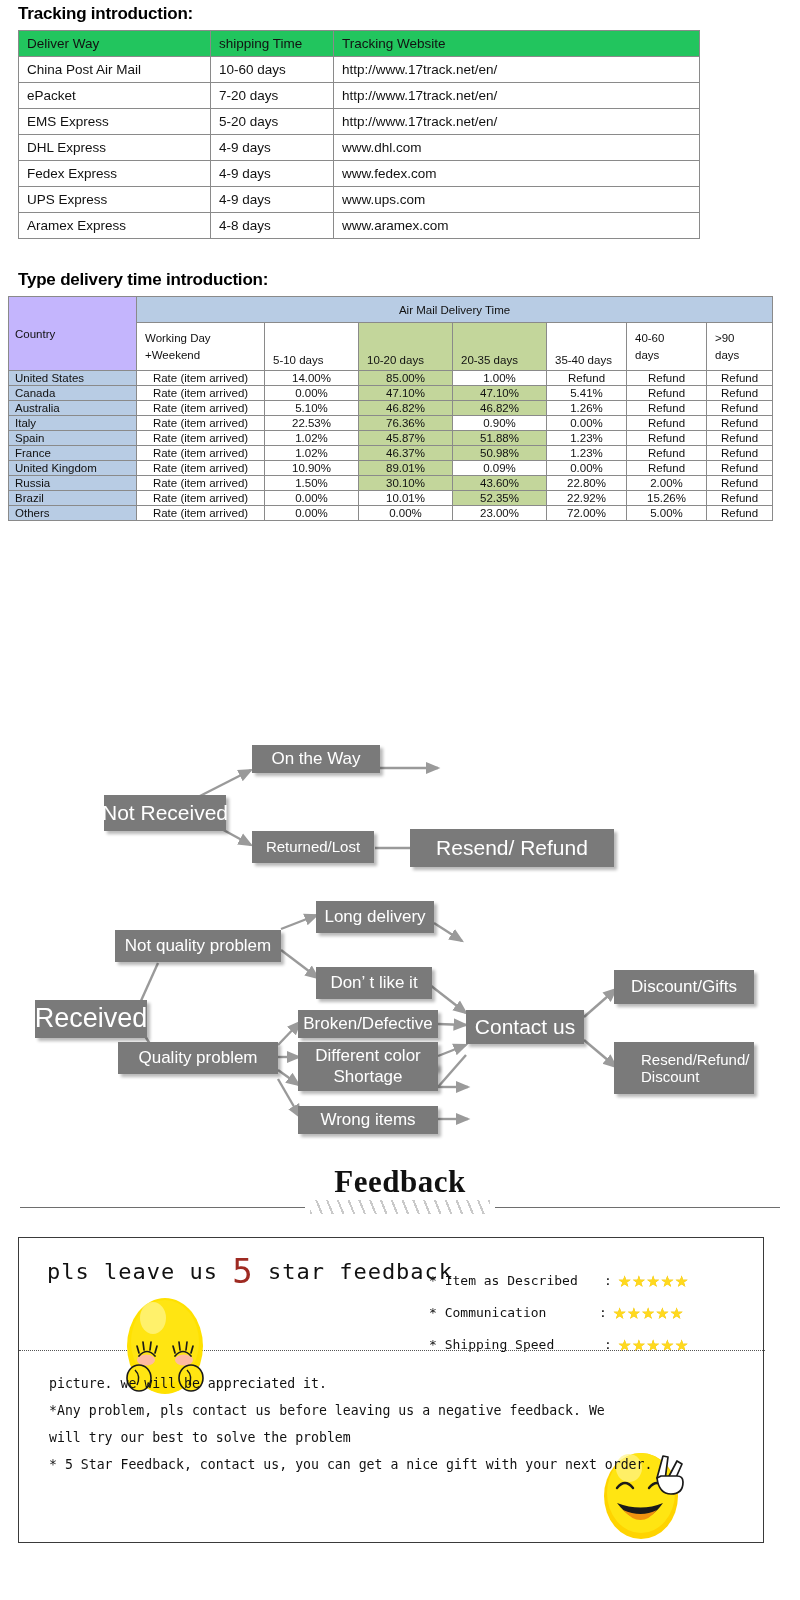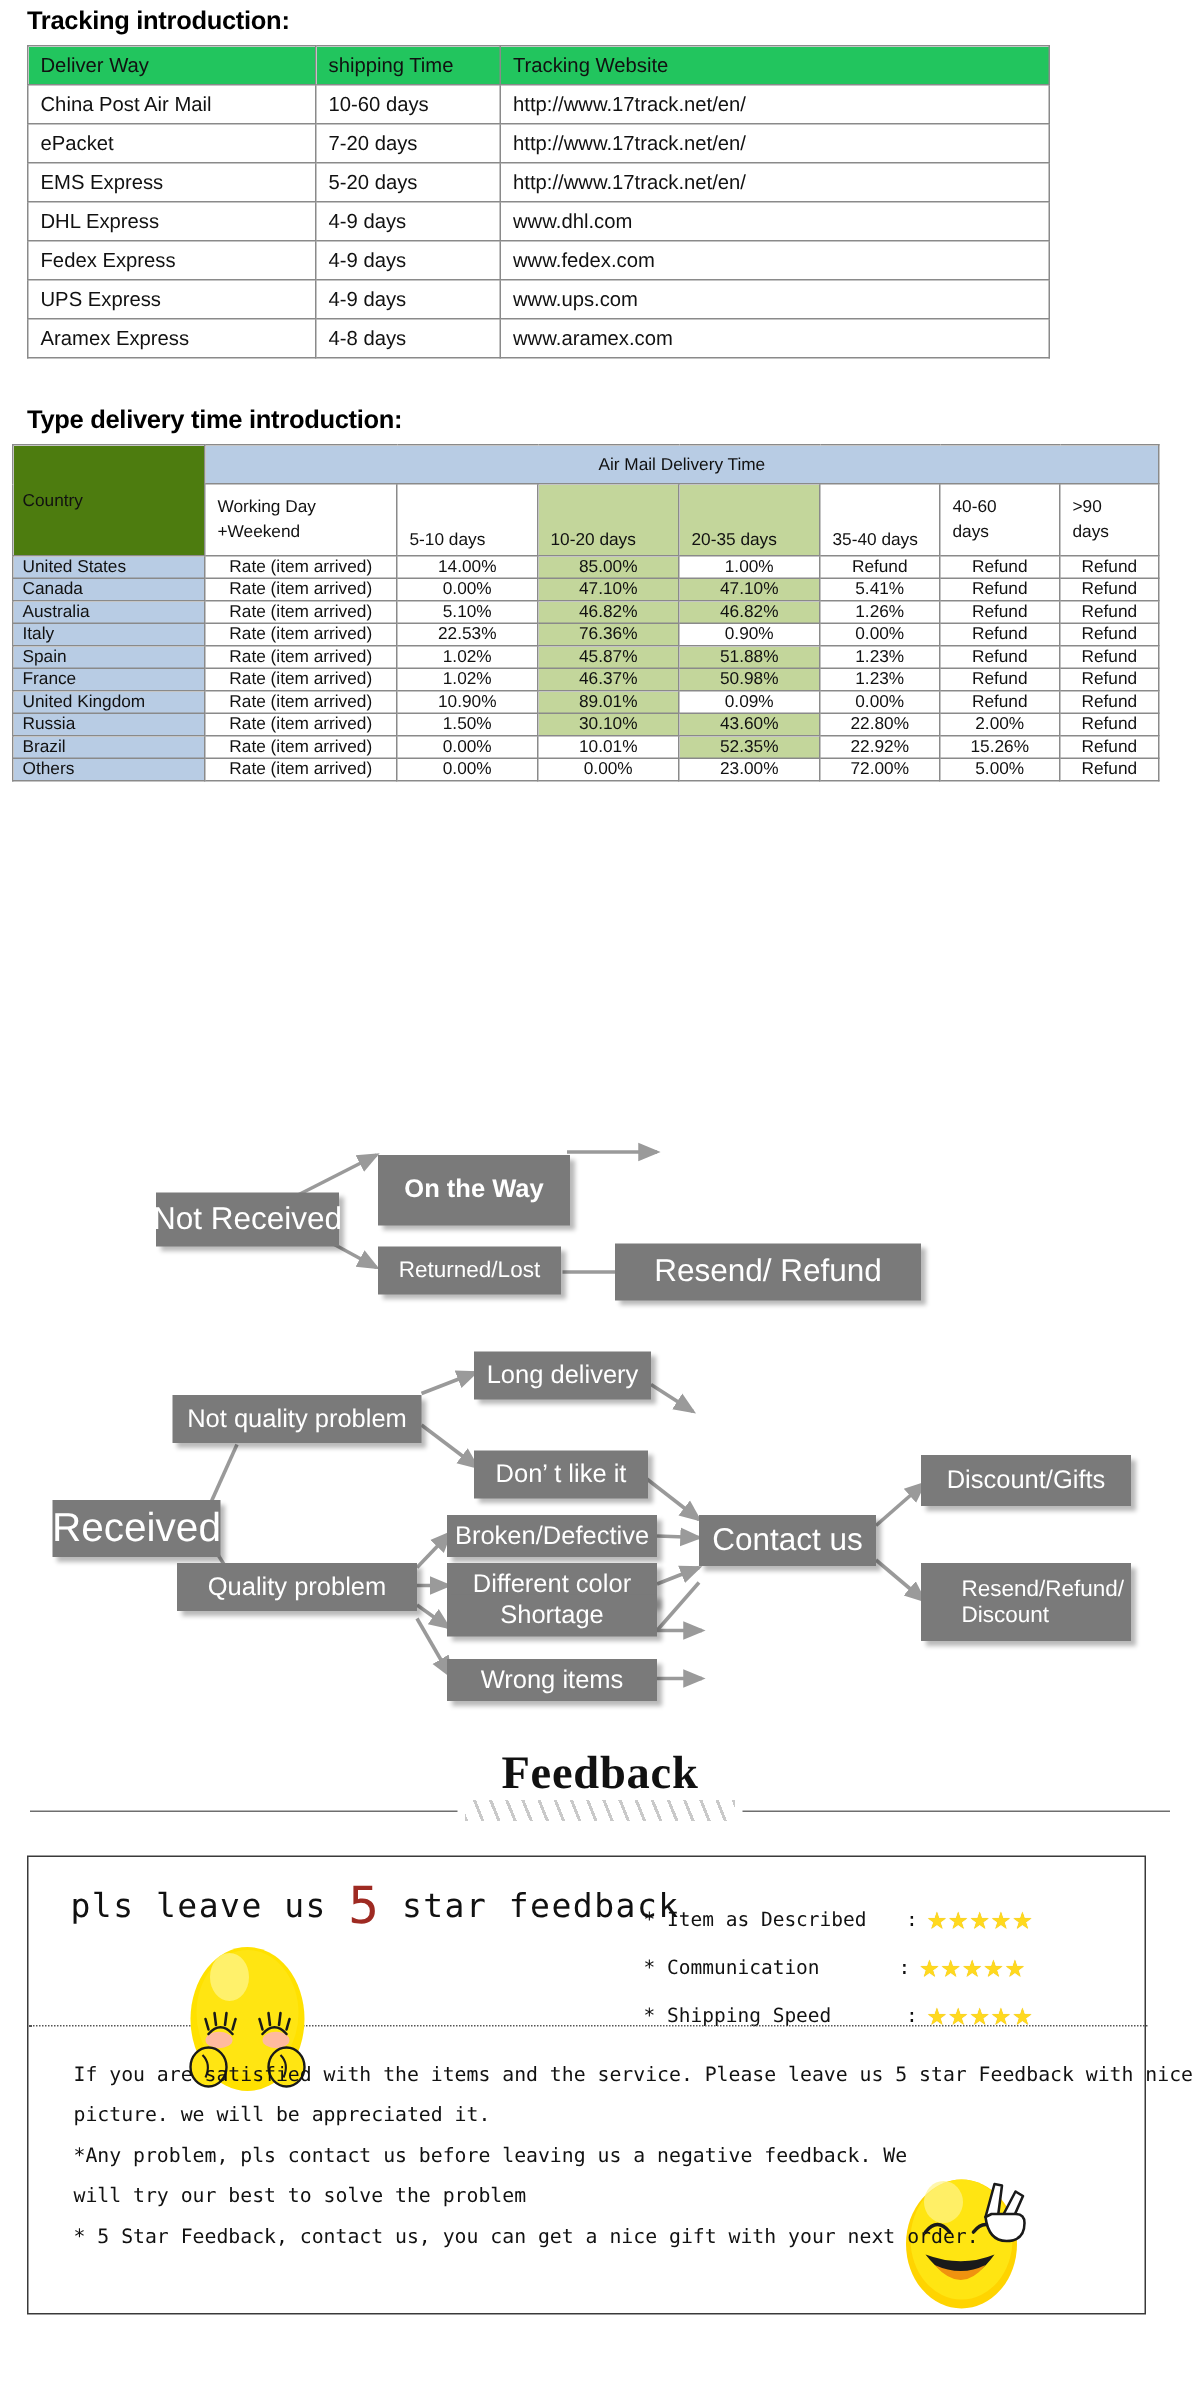--- a/index.html
+++ b/index.html
@@ -26,21 +26,21 @@
     white-space:nowrap; overflow:hidden;
   }
   .tbl1 thead td { background:#22c55e; }
 
   .tbl2 { margin-left:8px; width:764px; table-layout:fixed; }
   .tbl2 td {
     border:1px solid #8a8a8a; padding:1px 4px;
     font-size:11.5px; text-align:center; color:#111;
     white-space:nowrap; overflow:hidden;
   }
-  .tbl2 td.hdr-blue { background:#4d7c0f; text-align:left; padding-left:6px; }
+  .tbl2 td.hdr-blue { background:#c4b5fd; text-align:left; padding-left:6px; }
   .tbl2 td.hdr-blue-c { background:#b8cce4; text-align:center; }
   .tbl2 td.sub2l { text-align:left; padding-left:8px; }
   .tbl2 td.green { background:#c3d69b; }
   .tbl2 td.country { background:#b8cce4; text-align:left; padding-left:6px; }
   .tbl2 td.rate { text-align:center; }
   .tbl2 .twoline { line-height:1.45; text-align:left; padding-left:8px; white-space:normal; }
 
   
   .orn { position:relative; width:760px; margin:0 auto; text-align:center; }
   .orn-text {
@@ -350,21 +350,21 @@
 
         <path d="M438,374 L468,374"></path>
 
         <path d="M584,272 L616,244"></path>
 
         <path d="M584,295 L616,322"></path>
       </g>
     </svg>
 
     <div class="node lg" style="left:104px; top:50px; width:122px; height:36px;">Not Received</div>
-    <div class="node" style="left:252px; top:25px; width:128px; height:47px;font-weight:bold;">On the Way</div>
+    <div class="node" style="left:252px; top:0; width:128px; height:28px;">On the Way</div>
     <div class="node sm" style="left:252px; top:86px; width:122px; height:32px;">Returned/Lost</div>
     <div class="node lg" style="left:410px; top:84px; width:204px; height:38px;">Resend/ Refund</div>
 
     <div class="node xl" style="left:35px; top:255px; width:112px; height:38px;">Received</div>
     <div class="node" style="left:115px; top:185px; width:166px; height:32px;">Not quality problem</div>
     <div class="node" style="left:316px; top:156px; width:118px; height:32px;">Long delivery</div>
     <div class="node" style="left:316px; top:222px; width:116px; height:32px;">Don’ t like it</div>
     <div class="node" style="left:118px; top:297px; width:160px; height:32px;">Quality problem</div>
     <div class="node" style="left:298px; top:265px; width:140px; height:28px;">Broken/Defective</div>
     <div class="node" style="left:298px; top:297px; width:140px; height:28px;">Different color</div>
@@ -447,21 +447,20 @@
       <path d="M20,55 Q44,86 66,55 Q44,64 20,55 z" fill="#1a1a1a"></path>
       <path d="M26,62 Q44,82 60,62 Q44,70 26,62 z" fill="#f0920f"></path>
       <g fill="#ffffff" stroke="#1a1a1a" stroke-width="1.7" stroke-linejoin="round">
         <path d="M60,30 L66,8 L71,9 L68,32 z"></path>
         <path d="M70,32 L80,13 L85,16 L77,34 z"></path>
         <path d="M60,30 Q62,46 74,46 Q86,46 86,34 Q86,28 80,28 L64,28 z"></path>
       </g>
     </svg>
 
     <div class="fb-body">
-      <div>If you are satisfied with the items and the service. Please leave us 5 star Feedback with nice</div>
       <div>picture. we will be appreciated it.</div>
       <div>*Any problem, pls contact us before leaving us a negative feedback. We</div>
       <div>will try our best to solve  the problem</div>
       <div>* 5 Star Feedback, contact us, you can get a nice gift with your next order.</div>
     </div>
   </div>
 
 </div>
 
 </body></html>

